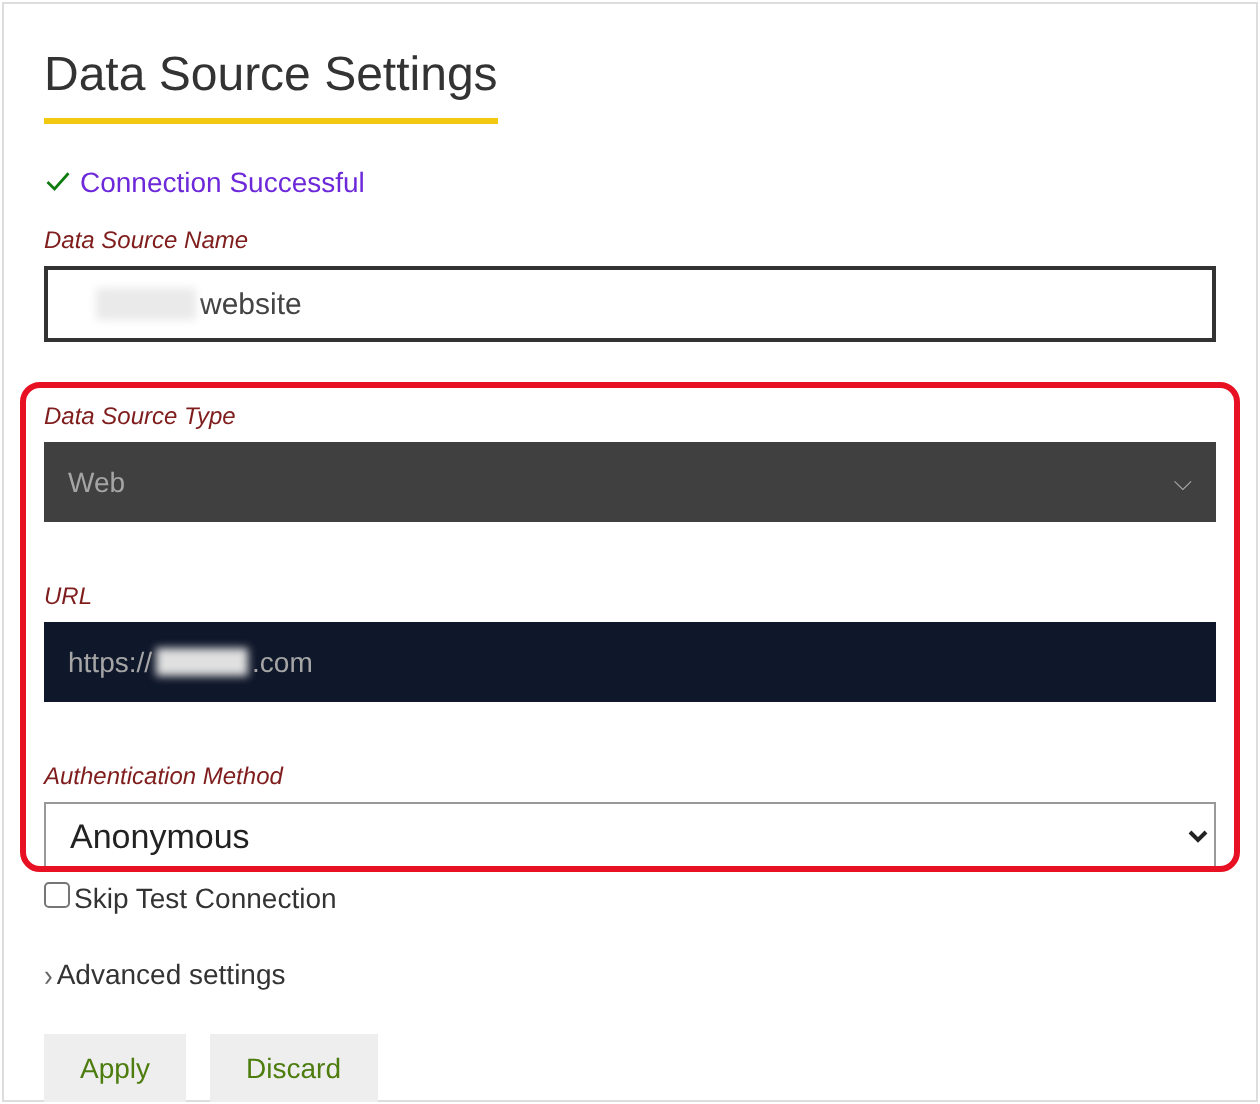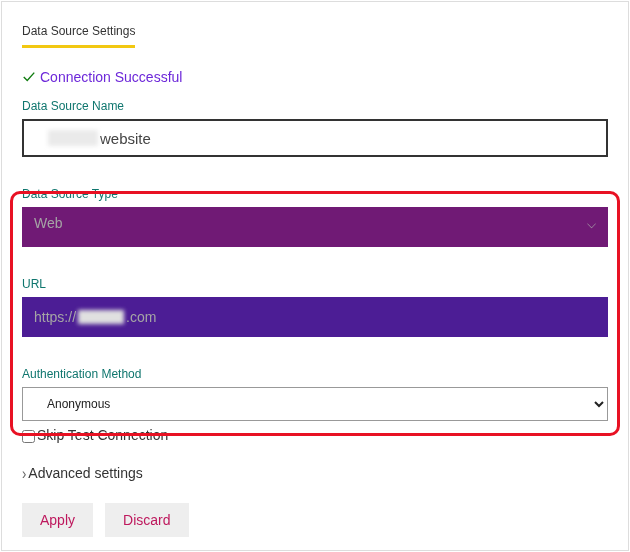--- a/index.html
+++ b/index.html
@@ -18,21 +18,21 @@
       padding: 16px 20px;
       position: relative;
     }
     .tabs {
       display: flex;
       gap: 38px;
       border-bottom: 1px solid transparent;
       margin-bottom: 22px;
     }
     .tab {
-      font-size: 12px;
+      font-size: 24px;
       font-weight: 400;
       color: #555;
       padding: 6px 0 8px 0;
       cursor: pointer;
       position: relative;
     }
     .tab.active {
       color: #333;
     }
     .tab.active::after {
@@ -46,22 +46,23 @@
       display: flex;
       align-items: center;
       gap: 4px;
       margin-bottom: 14px;
       color: #6d28d9;
       font-size: 14px;
     }
     .status-row .check svg { display: block; }
     .field-label {
       font-size: 12px;
-      color: #0f766e;
+      color: #7f1d1d;
       margin-bottom: 6px;
+      font-style: italic;
     }
     .text-input {
       width: 100%;
       height: 38px;
       border: 2px solid #333;
       padding: 0 24px;
       font-size: 15px;
       color: #444;
       background: #fff;
       outline: none;
@@ -80,60 +81,60 @@
       border: 3px solid #E81123;
       border-radius: 10px;
       pointer-events: none;
     }
     .section {
       margin-top: 30px;
     }
     .disabled-field {
       width: 100%;
       height: 40px;
-      background: #701a75;
+      background: #404040;
       border: none;
-      padding: 16px 12px;
+      padding: 0 12px;
       font-size: 14px;
       color: #a5a5a5;
       display: flex;
-      align-items: flex-end;
+      align-items: center;
       justify-content: space-between;
     }
     .disabled-field .chev { color: #aaa; font-size: 12px; }
     .disabled-url {
       width: 100%;
       height: 40px;
-      background: #4c1d95;
+      background: #0f172a;
       border: none;
       padding: 0 12px;
       font-size: 14px;
       color: #a5a5a5;
       display: flex;
       align-items: center;
     }
     .disabled-url .smudge {
       display: inline-block;
       width: 46px; height: 14px;
       background: #e0e0e0;
       filter: blur(2px);
       margin: 0 2px;
     }
     .select-input {
       width: 100%;
       height: 34px;
       border: 1px solid #999;
-      font-size: 12px;
+      font-size: 17px;
       color: #222;
-      padding: 0 20px;
+      padding: 0 8px;
       background: #fff;
     }
     .checkbox-row {
       display: flex;
-      align-items: flex-end;
+      align-items: flex-start;
       gap: 2px;
       margin-top: 6px;
       font-size: 14px;
       color: #333;
     }
     .checkbox-row input[type="checkbox"] {
       width: 13px; height: 13px;
     }
     .exp-row {
       margin-top: 22px;
@@ -145,21 +146,21 @@
       cursor: pointer;
     }
     .exp-row .chev { color: #666; font-size: 13px; display:inline-block; transform: scaleY(1.2); }
     .button-row {
       display: flex;
       gap: 12px;
       margin-top: 22px;
     }
     .btn {
       background: #eeeeee;
-      color: #be185d;
+      color: #4d7c0f;
       border: none;
       height: 34px;
       padding: 0 18px;
       font-size: 14px;
       cursor: default;
     }
   </style>
 </head>
 <body>
 

